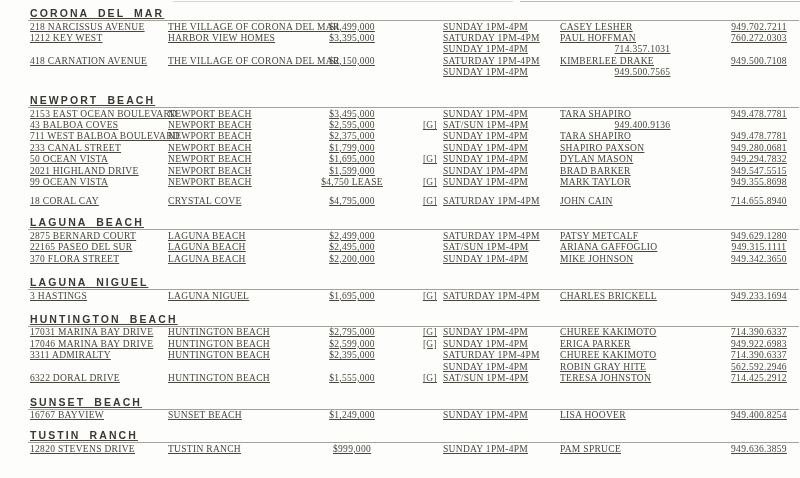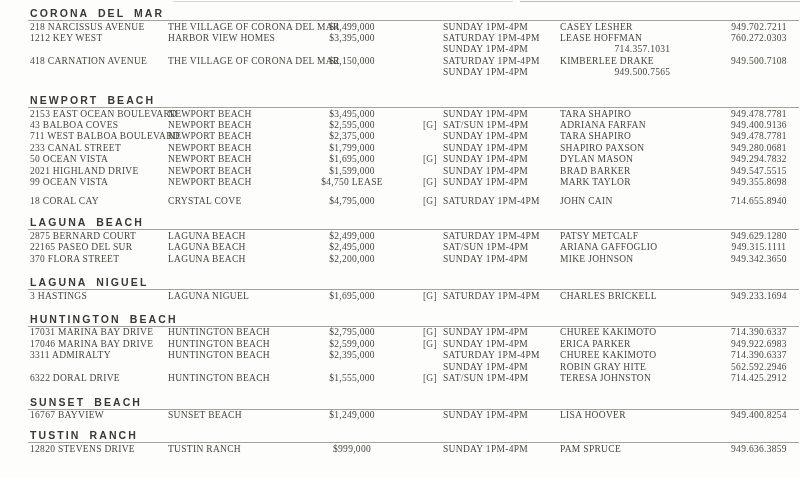--- a/index.html
+++ b/index.html
@@ -9,21 +9,21 @@
     overflow:hidden;
     font-family:"Liberation Serif", serif;
     color:#48463f;
     position:relative;
   }
   
   .top-frag{position:absolute;top:1px;height:1px;background:#c9c7c1;}
   .top-frag.a{left:173px;width:340px;background:#d8d6d0;}
   .top-frag.b{left:520px;width:280px;background:#bdbbb4;}
 
-  .section{margin-left:28px;margin-right:1px;}
+  .section{margin-left:28px;margin-right:1px;text-decoration:underline;}
   .section:nth-of-type(1){margin-top:7px;}
   .section:nth-of-type(2){margin-top:16px;}
   .section:nth-of-type(3){margin-top:8px;}
   .section:nth-of-type(4){margin-top:9px;}
   .section:nth-of-type(5){margin-top:12px;}
   .section:nth-of-type(6){margin-top:11px;}
   .section:nth-of-type(7){margin-top:12px;}
   .section:nth-of-type(8){margin-top:8px;}
 
   .section-header{
@@ -70,21 +70,21 @@
     <span class="col agent">CASEY LESHER</span>
     <span class="col phone">949.702.7211</span>
   </div>
 
   <div class="row">
     <span class="col address">1212 KEY WEST</span>
     <span class="col community">HARBOR VIEW HOMES</span>
     <span class="col price">$3,395,000</span>
     <span class="col flag"></span>
     <span class="col time">SATURDAY 1PM-4PM</span>
-    <span class="col agent">LEASE HOFFMAN</span>
+    <span class="col agent">PAUL HOFFMAN</span>
     <span class="col phone">760.272.0303</span>
   </div>
 
   <div class="row">
     <span class="col address"></span>
     <span class="col community"></span>
     <span class="col price"></span>
     <span class="col flag"></span>
     <span class="col time">SUNDAY 1PM-4PM</span>
     <span class="col phone">714.357.1031</span>
@@ -123,21 +123,20 @@
     <span class="col agent">TARA SHAPIRO</span>
     <span class="col phone">949.478.7781</span>
   </div>
 
   <div class="row">
     <span class="col address">43 BALBOA COVES</span>
     <span class="col community">NEWPORT BEACH</span>
     <span class="col price">$2,595,000</span>
     <span class="col flag">[G]</span>
     <span class="col time">SAT/SUN 1PM-4PM</span>
-    <span class="col agent">ADRIANA FARFAN</span>
     <span class="col phone">949.400.9136</span>
   </div>
 
   <div class="row">
     <span class="col address">711 WEST BALBOA BOULEVARD</span>
     <span class="col community">NEWPORT BEACH</span>
     <span class="col price">$2,375,000</span>
     <span class="col flag"></span>
     <span class="col time">SUNDAY 1PM-4PM</span>
     <span class="col agent">TARA SHAPIRO</span>

